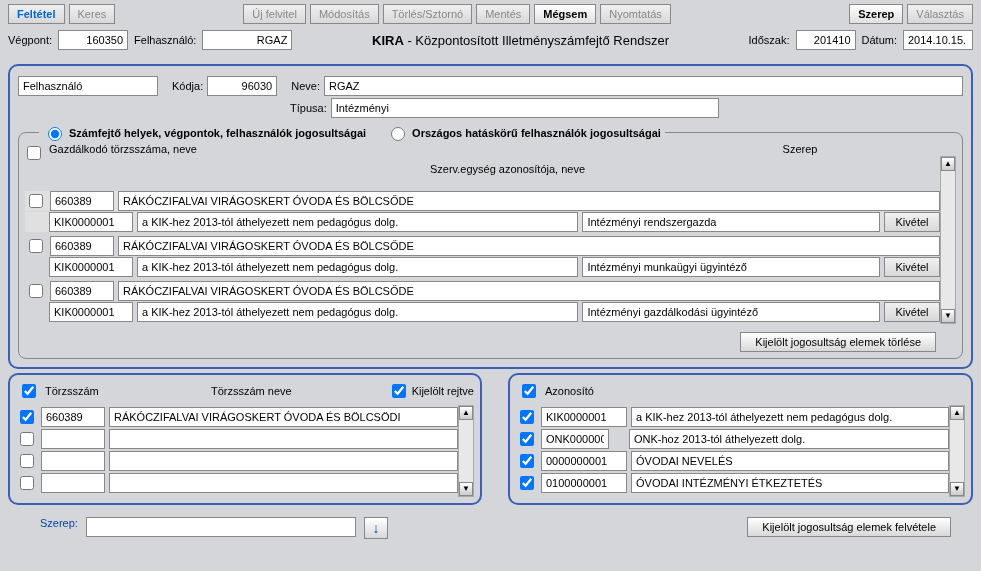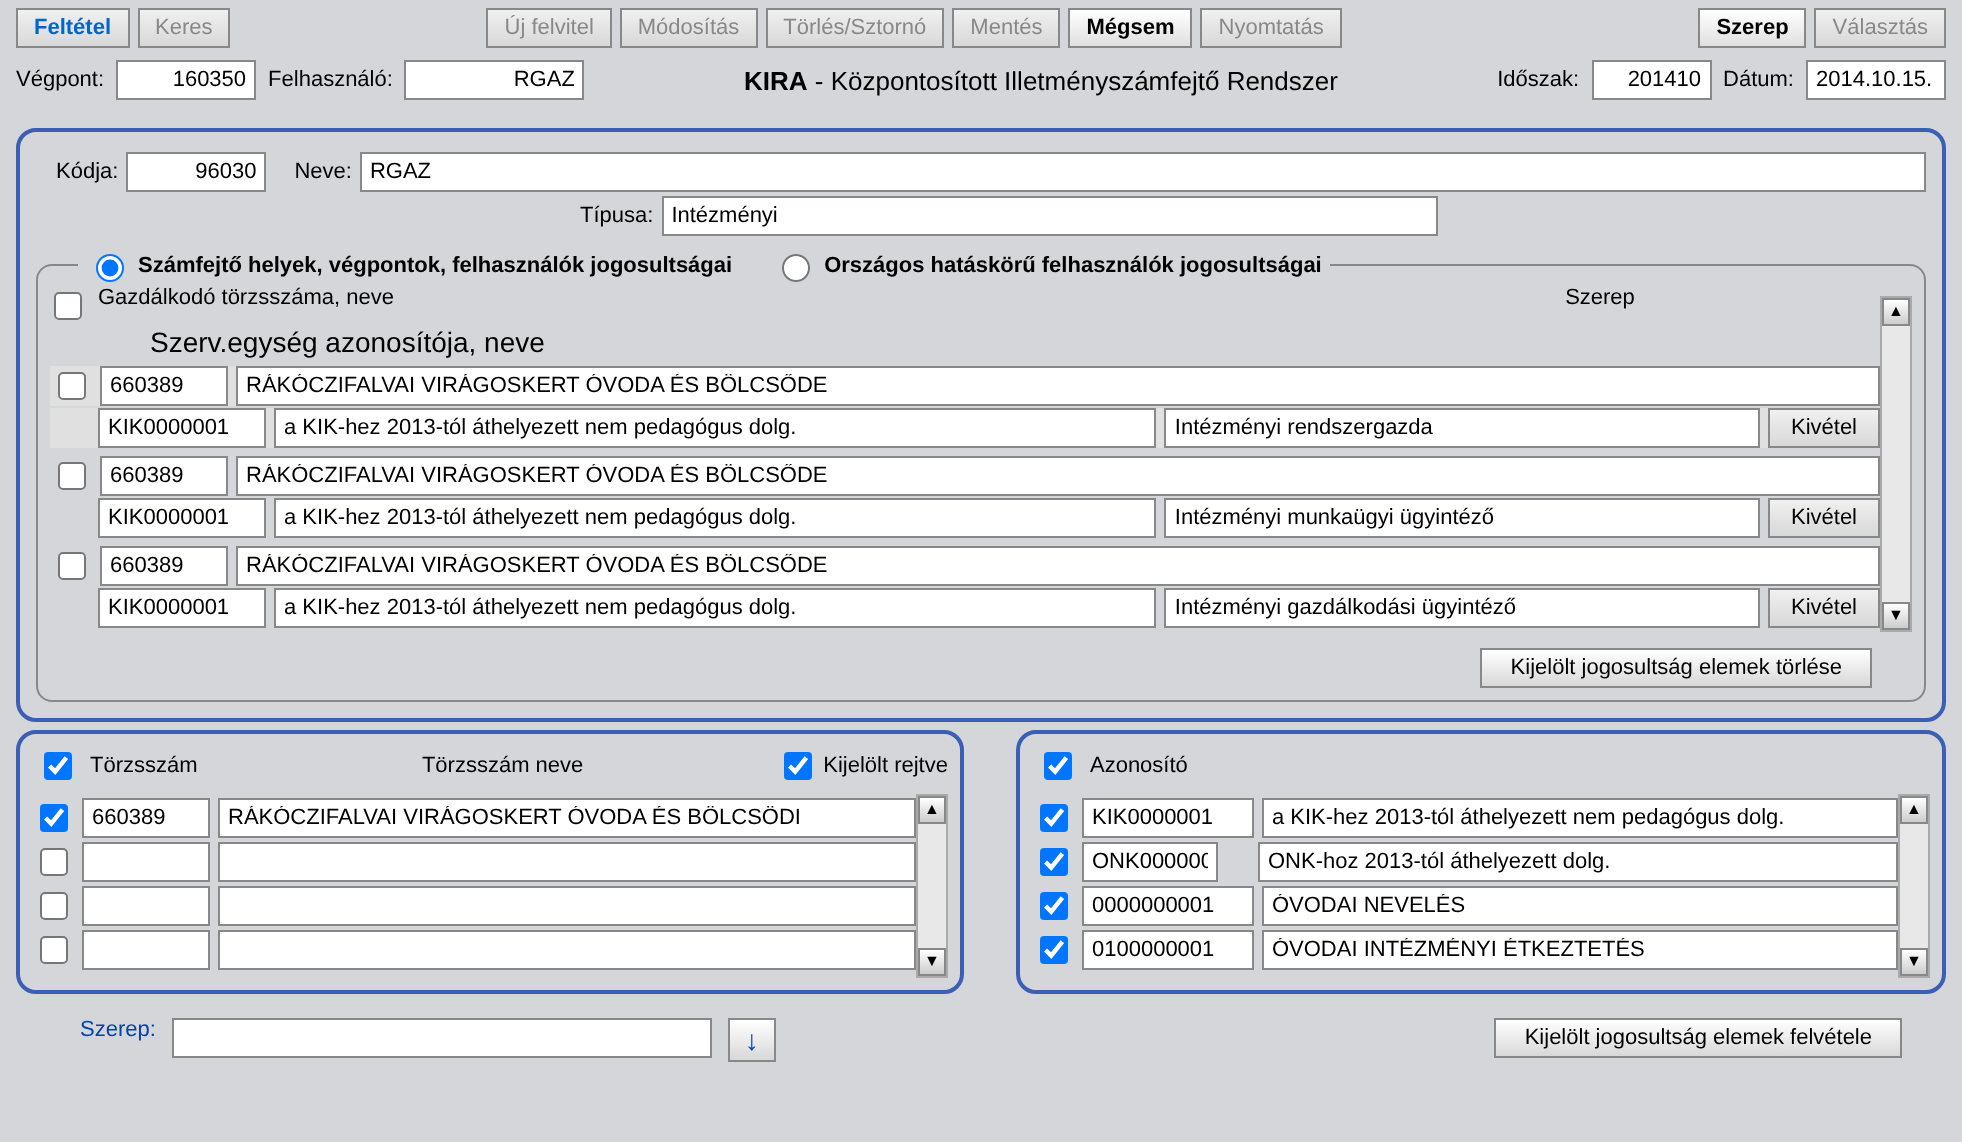--- a/index.html
+++ b/index.html
@@ -163,20 +163,21 @@
   </span>
   <span class="lbl">Időszak:</span>
   <input class="fld" style="width: 60px;" value="201410">
   <span class="lbl">Dátum:</span>
   <input class="fld l" style="width: 70px;" value="2014.10.15.">
 </div>
 
 <div class="panel">
 
   <div class="row">
+    <input class="fld l" style="width: 140px;" value="Felhasználó">
     <span style="width:6px"></span>
     <span class="lbl">Kódja:</span>
     <input class="fld" style="width: 70px;" value="96030">
     <span style="width:6px"></span>
     <span class="lbl">Neve:</span>
     <input class="fld l" style="flex: 1 1 0%;" value="RGAZ">
   </div>
   <div class="row">
     <span style="width:268px"></span>
     <span class="lbl">Típusa:</span>
@@ -197,21 +198,21 @@
 
     <div class="perms-body">
       <div class="perms-list" id="perms-list">
         <div style="display:flex; padding-left:24px; font-size:11px; margin-top:4px;">
           <input type="checkbox" class="cb" style="margin-left: -22px; margin-right: 8px;">
           <div style="flex:0 0 190px">Gazdálkodó törzsszáma, neve</div>
           <div style="flex:1"></div>
           <div style="flex:0 0 100px;text-align:center">Szerep</div>
           <div style="flex:0 0 90px"></div>
         </div>
-        <div style="padding-left:50px; font-size:14px; margin-bottom:4px;">Szerv.egység azonosítója, neve</div>
+        <div style="padding-left:50px; font-size:11px; margin-bottom:16px;text-align:center;">Szerv.egység azonosítója, neve</div>
 
       <div class="perm-entry">
     <div class="perm-row1" style="background:#e0e0e0;">
       <input type="checkbox" class="cb" style="">
       <input class="fld l" style="width: 64px;" value="660389">
       <input class="fld l" style="flex: 1 1 0%;" value="RÁKÓCZIFALVAI VIRÁGOSKERT ÓVODA ÉS BÖLCSŐDE">
     </div>
     <div class="perm-row2" style="background:#e0e0e0;">
       <input class="fld l" style="width: 84px;" value="KIK0000001">
       <input class="fld l" style="flex: 1.5 1 0%;" value="a KIK-hez 2013-tól áthelyezett nem pedagógus dolg.">

